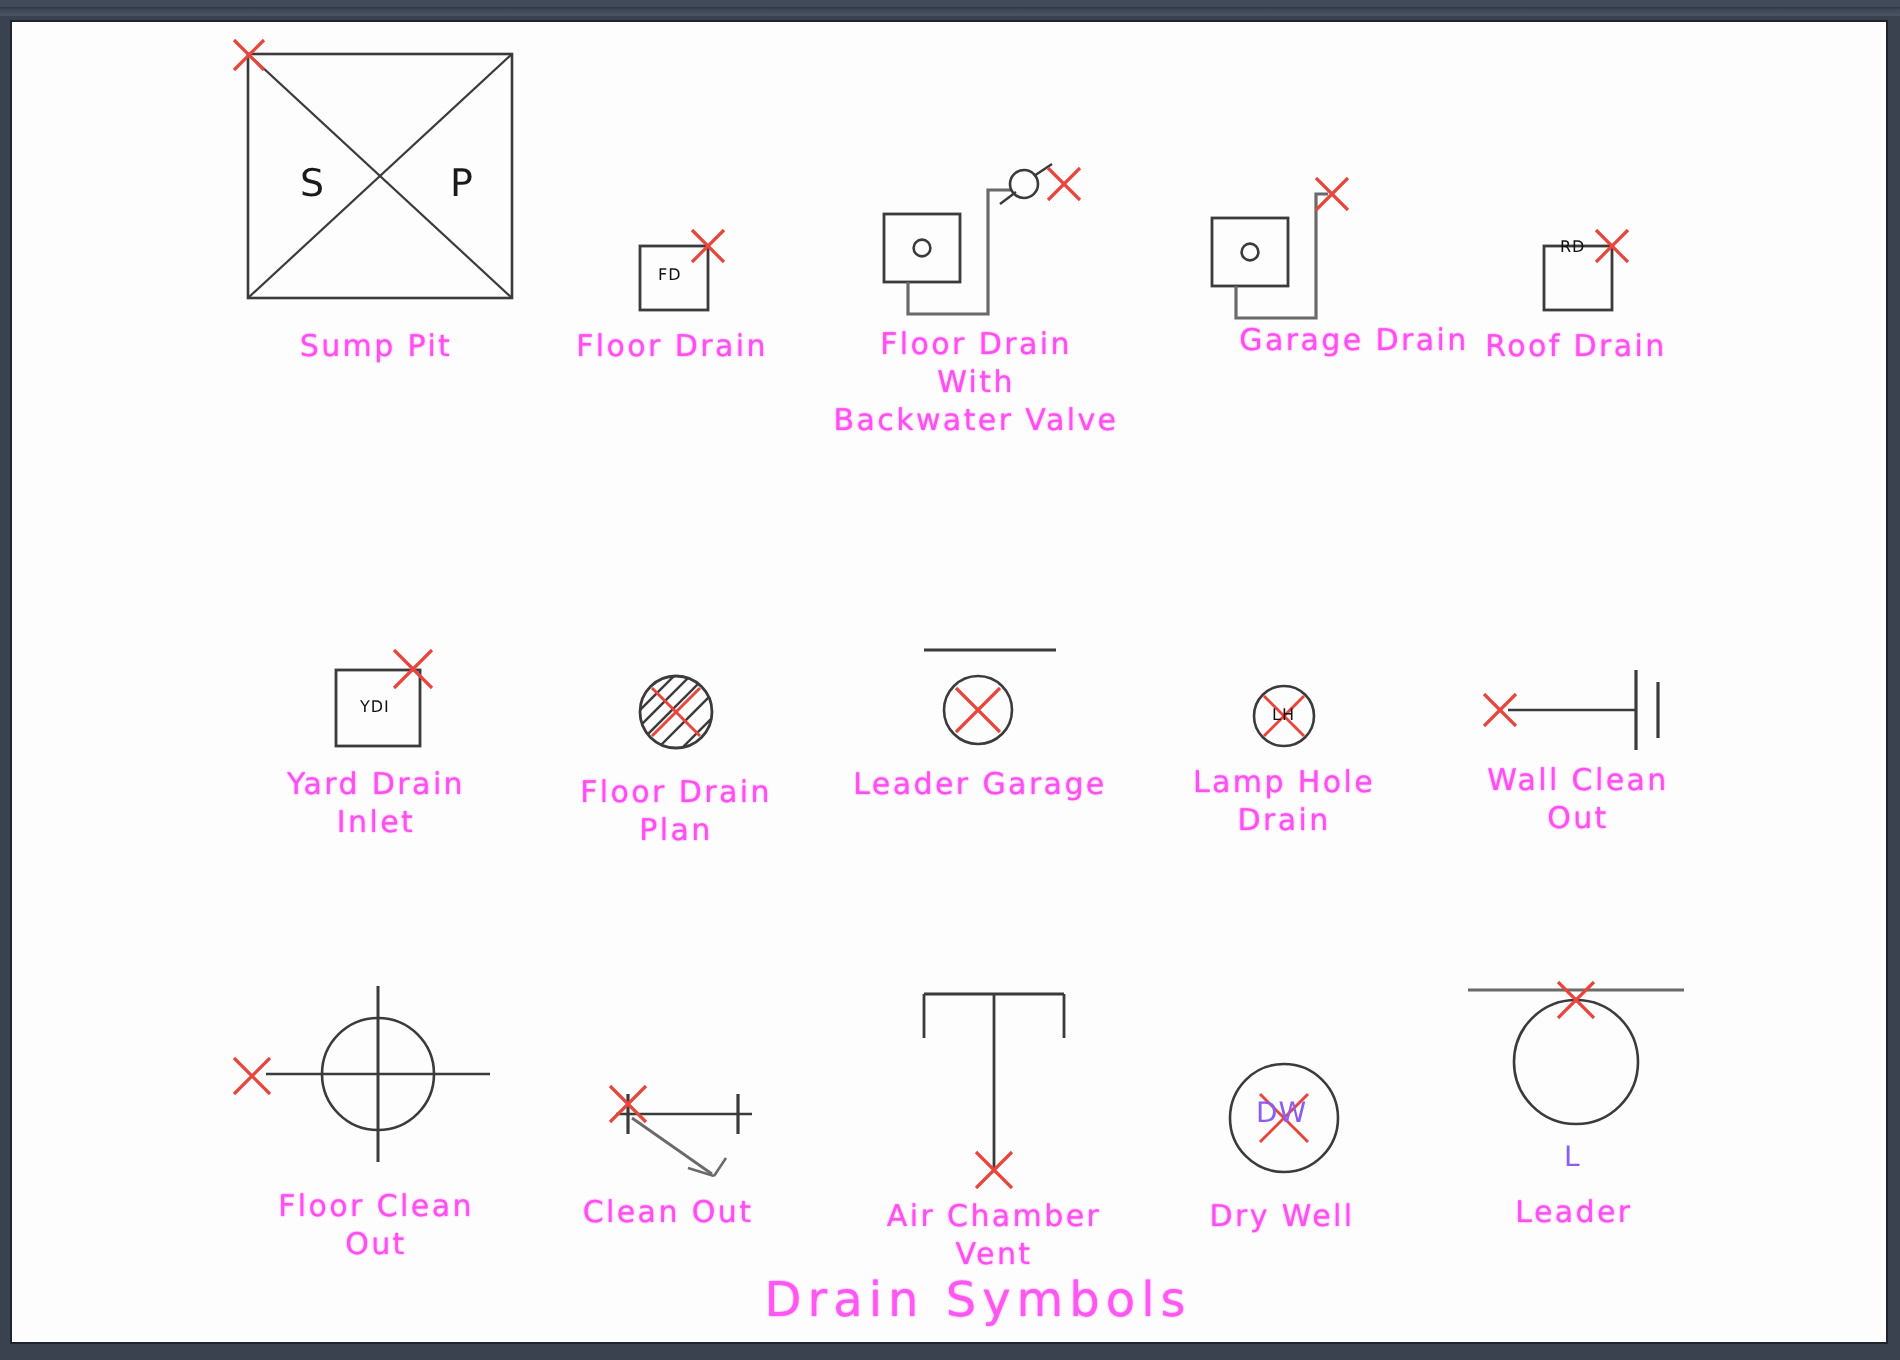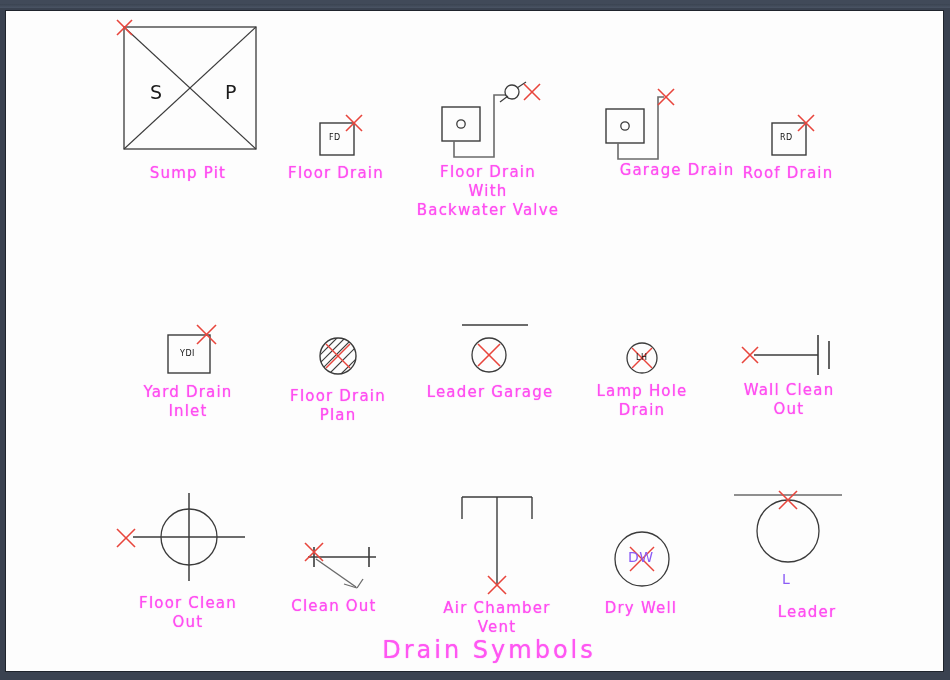--- a/index.html
+++ b/index.html
@@ -169,21 +169,21 @@
       </div>
 
       <div class="cell" style="left:760px; top:100px;">
         <svg class="sym" width="60" height="48">
           <rect x="6" y="12" width="34" height="32" fill="none" stroke="#3b3b3b" stroke-width="1.4"></rect>
           <g stroke="#e8453c" stroke-width="1.6">
             <line x1="32" y1="4" x2="48" y2="20"></line>
             <line x1="48" y1="4" x2="32" y2="20"></line>
           </g>
         </svg>
-        <span class="symtext" style="left:14px; top:22px;">RD</span>
+        <span class="symtext" style="left:14px; top:8px;">RD</span>
         <div class="caption" style="left:-108px; top:53px;">Roof  Drain</div>
       </div>
 
       <div class="cell" style="left:158px; top:312px;">
         <svg class="sym" width="70" height="56">
           <rect x="4" y="12" width="42" height="38" fill="none" stroke="#3b3b3b" stroke-width="1.4"></rect>
           <g stroke="#e8453c" stroke-width="1.6">
             <line x1="33" y1="2" x2="52" y2="21"></line>
             <line x1="52" y1="2" x2="33" y2="21"></line>
           </g>
@@ -319,20 +319,20 @@
       <div class="cell" style="left:724px; top:478px;">
         <svg class="sym" width="120" height="100">
           <line x1="4" y1="6" x2="112" y2="6" stroke="#6a6a6a" stroke-width="1.6"></line>
           <circle cx="58" cy="42" r="31" fill="none" stroke="#3b3b3b" stroke-width="1.3"></circle>
           <g stroke="#e8453c" stroke-width="1.6">
             <line x1="49" y1="2" x2="67" y2="20"></line>
             <line x1="67" y1="2" x2="49" y2="20"></line>
           </g>
         </svg>
         <span class="symtext md" style="left:52px; top:82px;">L</span>
-        <div class="caption" style="left:-73px; top:114px;margin-left:20px;">Leader</div>
+        <div class="caption" style="left:-73px; top:108px;">Leader</div>
       </div>
 
       <div class="caption big" style="left:353px; top:630px; width:260px;">Drain  Symbols</div>
 
     </div>
   </div>
 </div>
 
 </body></html>

